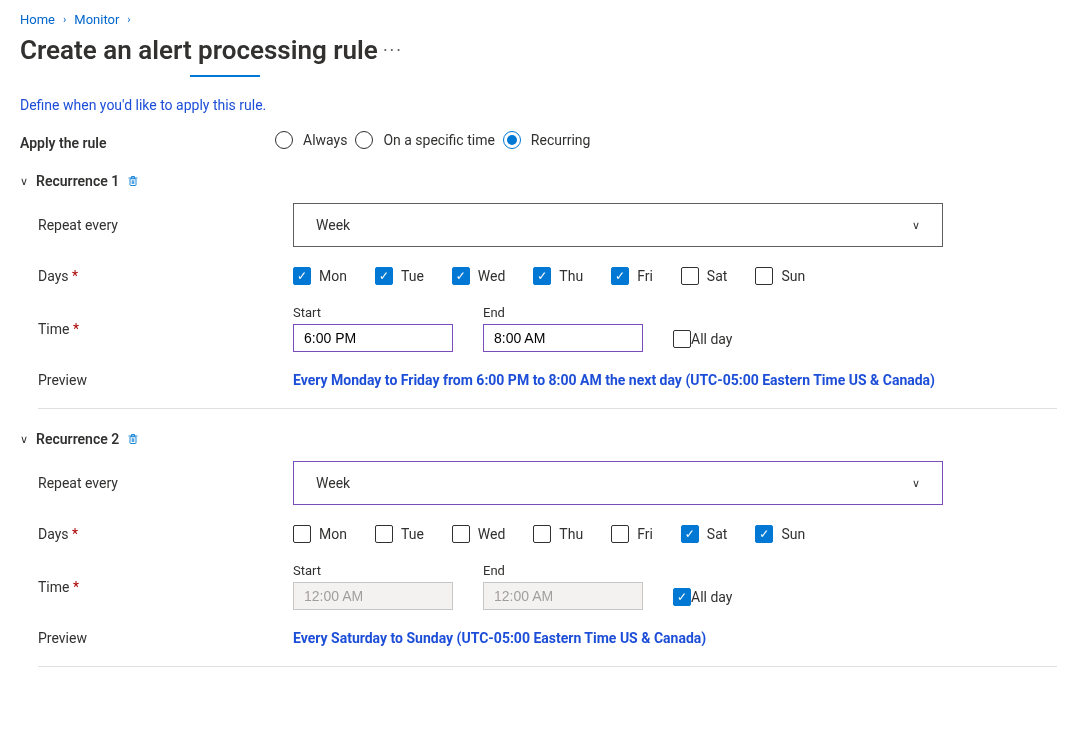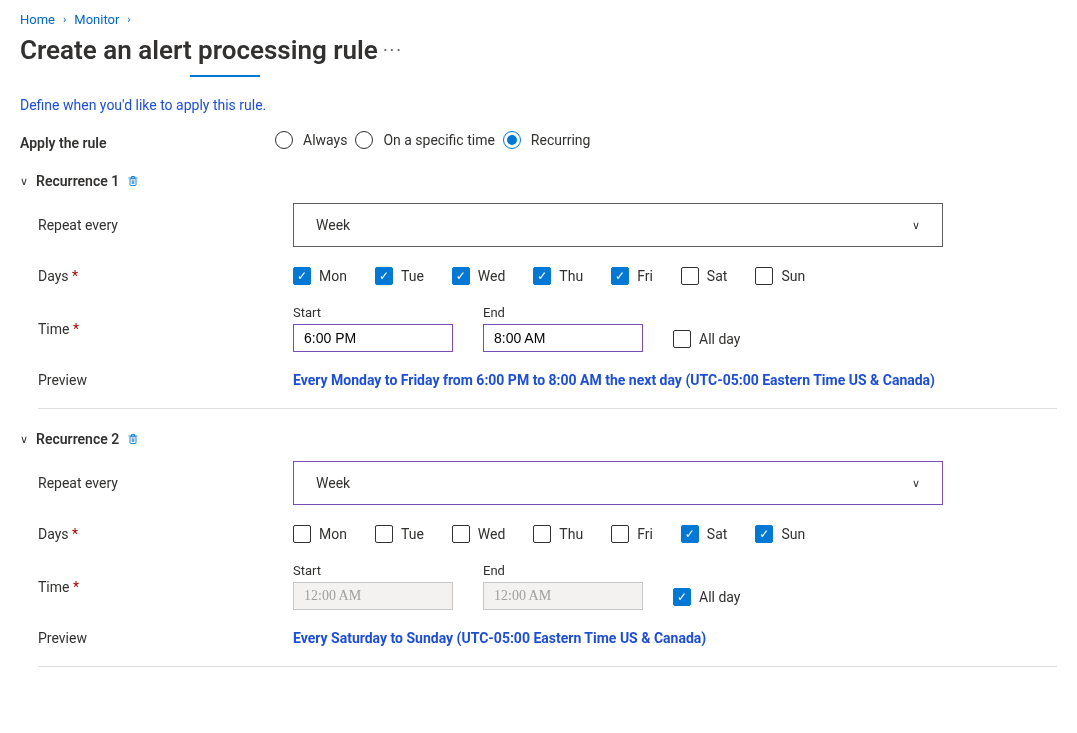--- a/index.html
+++ b/index.html
@@ -71,22 +71,22 @@
     .checkbox.checked { background:#0078d4; border-color:#0078d4;}
     .checkmark { color:#fff; font-size:12px; line-height:1;}
     .time-group { display:flex; gap:30px; align-items:flex-end;}
     .time-col { display:flex; flex-direction:column; gap:4px;}
     .time-label { font-size:13px; color:#323130;}
     .time-input {
       width:160px; height:28px; border:1px solid #605e5c; padding:0 10px;
       font-size:14px; background:#fff;
     }
     .time-input.purple { border-color:#7a4db8;}
-    .time-input.disabled { background:#f3f2f1; color:#a19f9d; border-color:#c8c6c4;font-family:Liberation Serif, serif;}
-    .allday { display:flex; align-items:center; gap:8px; padding-bottom:4px;}
+    .time-input.disabled { background:#f3f2f1; color:#a19f9d; border-color:#c8c6c4;}
+    .allday { display:flex; align-items:center; padding-bottom:4px;}
     .preview-text { color:#1d4ed8;font-weight:bold;}
     .divider { border:none; border-top:1px solid #e1dfdd; margin:14px 0 8px 18px;}
     .section-head2 { font-weight:600; margin-top:28px; font-size:15px;}
   </style>
 </head>
 <body>
 
 <div class="page">
   <div class="breadcrumb">
     <a>Home</a>

